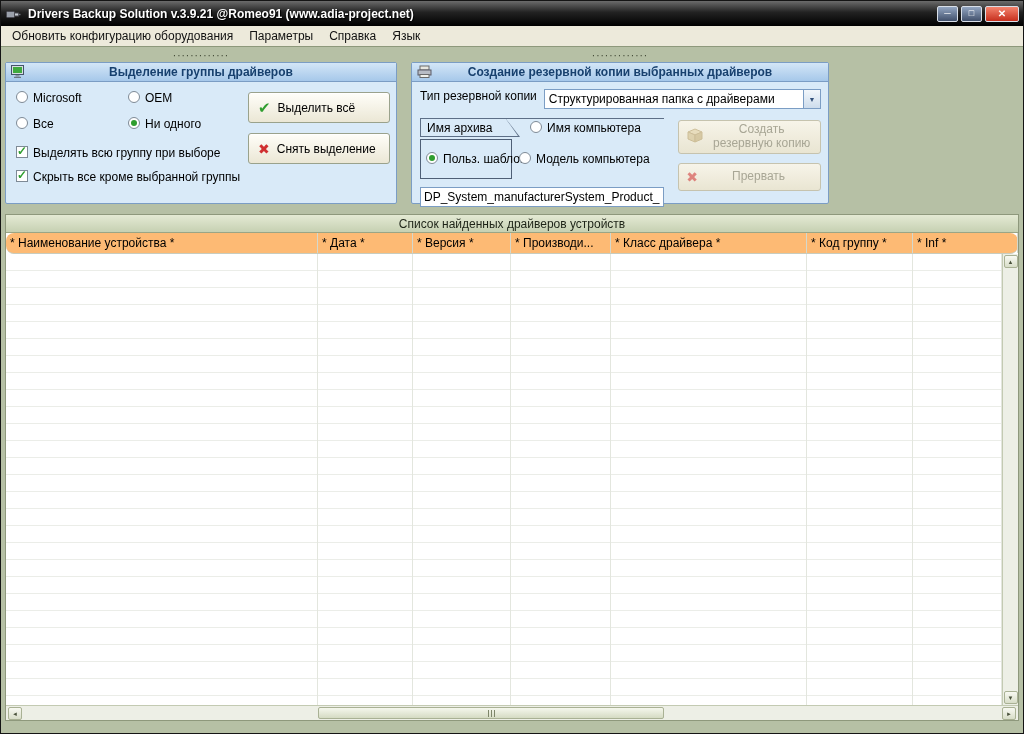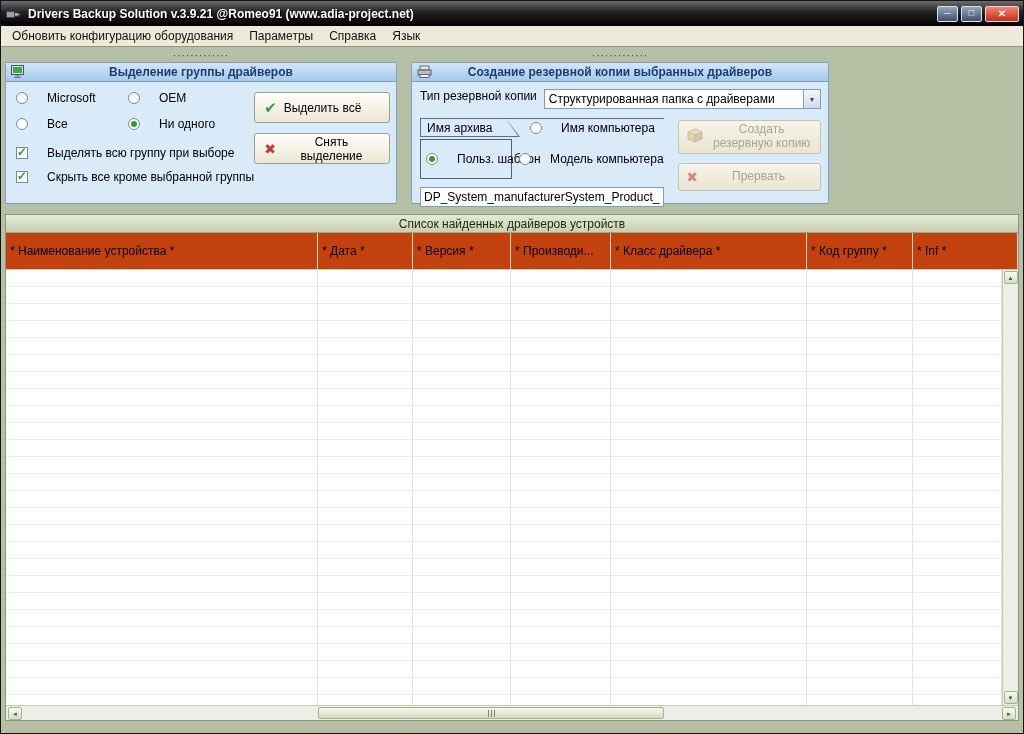--- a/index.html
+++ b/index.html
@@ -38,21 +38,21 @@
                   background:linear-gradient(180deg,#d3e6f7 0%,#a6c8ea 100%);
                   border-bottom:1px solid var(--panel-border,#7b9dc4);
                   font-weight:bold; color:#17406e; }
   .hdr-icon { position:absolute; left:5px; top:2px; }
 
   
   .sel-panel { width:392px; }
   .sel-body { display:flex; padding:9px 6px 6px 10px; }
   .sel-left { flex:1; }
   .radio-grid { display:grid; grid-template-columns:112px auto; row-gap:12px; margin-bottom:15px; }
-  .ctl { display:flex; align-items:center; gap:19px; white-space:nowrap; }
+  .ctl { display:flex; gap:5px; white-space:nowrap; }
   .radio { width:12px; height:12px; border-radius:50%; border:1px solid #7e8a96; background:#fff;
            position:relative; flex:0 0 auto; }
   .radio.checked::after { content:""; position:absolute; inset:2px; border-radius:50%;
                           background:var(--accent-green,#2f9e2f); }
   .checkbox { width:12px; height:12px; border:1px solid #7e8a96; background:#fff;
               position:relative; flex:0 0 auto; }
   .checkbox.checked::after { content:"✓"; position:absolute; top:-3px; left:0;
                              color:var(--accent-green,#2f9e2f); font-size:12px; font-weight:bold; }
   .cb-row { margin-bottom:10px; }
   .btn-col { width:142px; display:flex; flex-direction:column; gap:10px; padding-top:1px; }
@@ -98,22 +98,22 @@
   .bk-btn-abort { height:28px; }
   .bk-btn-text { flex:1; text-align:center; line-height:1.15; }
   .dim { opacity:.55; }
 
   
   .table-section { flex:1 1 auto; margin-top:10px; display:flex; flex-direction:column;
                    border:1px solid #8e987c; background:#fff; overflow:hidden; }
   .table-title { height:18px; flex:0 0 auto; display:flex; align-items:center; justify-content:center;
                  background:linear-gradient(180deg,#e4ead4 0%,#c6d0b2 100%);
                  border-bottom:1px solid #9aa585; color:#1e2418; }
-  .grid-header { height:37px; flex:0 0 auto; display:flex; background:#c2410c;
-                 border-bottom:1px solid #c8ccbe; }
+  .grid-header { height:21px; flex:0 0 auto; display:flex; background:#fdba74;
+                 border-bottom:1px solid #c8ccbe;border-radius:8px; }
   .gh-cell { display:flex; align-items:center; padding:0 4px; white-space:nowrap; overflow:hidden;
              border-right:1px solid #d4d8cc; color:#000; }
   .w0{width:312px;} .w1{width:95px;} .w2{width:98px;} .w3{width:100px;}
   .w4{width:196px;} .w5{width:106px;} .w6{flex:1 1 auto;}
   .grid-body { flex:1 1 auto; display:flex; overflow:hidden; }
   .cols { flex:1; display:flex;
           background-image:repeating-linear-gradient(180deg,transparent 0 16px,#ebede8 16px 17px); }
   .body-col { border-right:1px solid #e3e6de; }
   .vscroll { width:16px; flex:0 0 auto; background:#edefe6; border-left:1px solid #c3cab2;
              display:flex; flex-direction:column; justify-content:space-between; align-items:center; }

